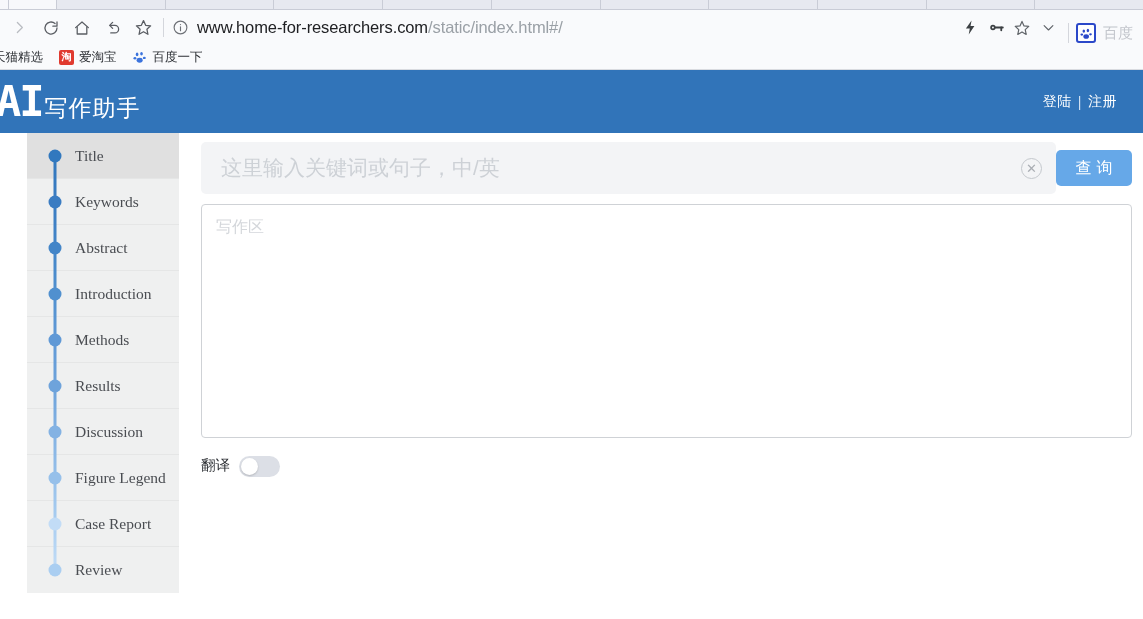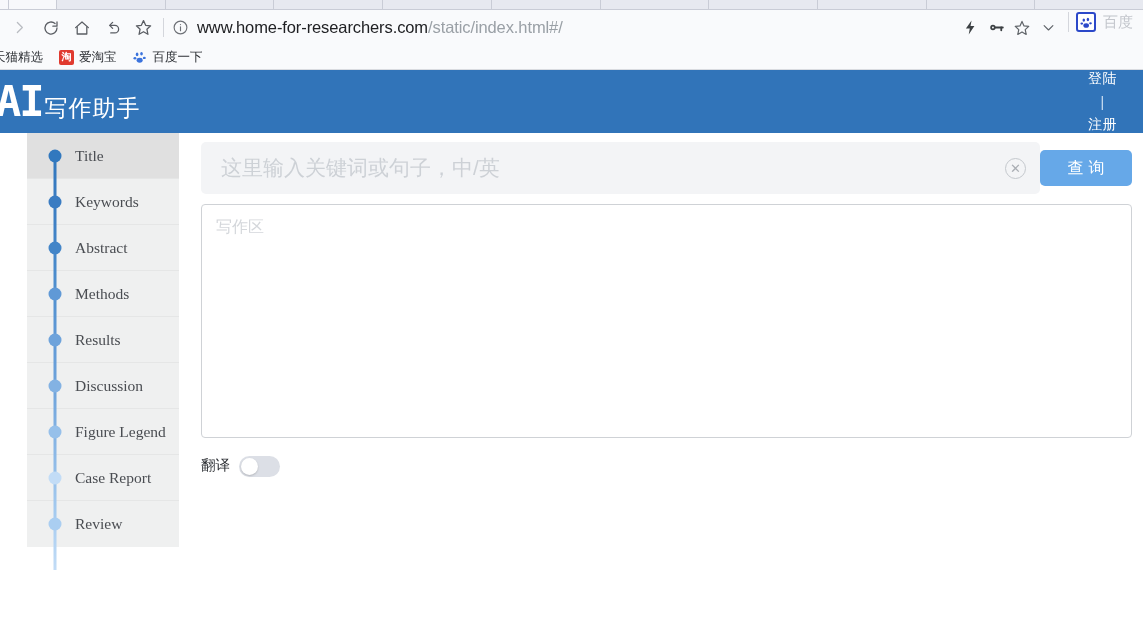--- a/index.html
+++ b/index.html
@@ -79,21 +79,21 @@
   .url-text {
     font-size: 16.5px;
     color: #202124;
     white-space: nowrap;
     letter-spacing: -0.1px;
   }
   .url-text .url-path { color: #9aa0a6; }
 
   .toolbar-right {
     display: flex;
-    align-items: flex-start;
+    align-items: flex-end;
     flex: 0 0 auto;
     gap: 0;
   }
   .tb-icon {
     width: 26px;
     height: 31px;
     display: flex;
     align-items: center;
     justify-content: center;
     color: #3c4043;
@@ -190,21 +190,20 @@
     letter-spacing: 1px;
     line-height: 1;
   }
   .auth-links {
     font-size: 14px;
     color: #ffffff;
     letter-spacing: 0.5px;
     display: flex;
     align-items: center;
     gap: 6px;
-    flex-direction: column;
   }
   .auth-links .sep { color: #cfe0f2; }
   .auth-link { cursor: pointer; }
 
   
   .app-body {
     display: flex;
     align-items: flex-start;
     height: calc(619px - 10px - 35px - 25px - 63px);
     background: #ffffff;
@@ -300,21 +299,21 @@
     display: flex;
     align-items: center;
     justify-content: center;
     font-size: 13px;
     line-height: 1;
     cursor: pointer;
     box-sizing: border-box;
   }
   .query-btn {
     flex: 0 0 auto;
-    width: 92px;
+    width: 76px;
     height: 36px;
     background: #66a8e8;
     color: #ffffff;
     border: none;
     border-radius: 5px;
     font-family: "Liberation Sans", sans-serif;
     font-size: 16px;
     letter-spacing: 5px;
     text-indent: 5px;
     cursor: pointer;
@@ -514,20 +513,24 @@
         </div>
         <div class="nav-item">
           <span class="nav-dot" style="background: rgb(58, 124, 194);"></span>
           <span class="nav-label">Keywords</span>
         </div>
         <div class="nav-item">
           <span class="nav-dot" style="background: rgb(67, 133, 200);"></span>
           <span class="nav-label">Abstract</span>
         </div>
         <div class="nav-item">
+          <span class="nav-dot" style="background: rgb(80, 144, 207);"></span>
+          <span class="nav-label">Introduction</span>
+        </div>
+        <div class="nav-item">
           <span class="nav-dot" style="background: rgb(96, 153, 214);"></span>
           <span class="nav-label">Methods</span>
         </div>
         <div class="nav-item">
           <span class="nav-dot" style="background: rgb(110, 163, 219);"></span>
           <span class="nav-label">Results</span>
         </div>
         <div class="nav-item">
           <span class="nav-dot" style="background: rgb(131, 178, 227);"></span>
           <span class="nav-label">Discussion</span>

